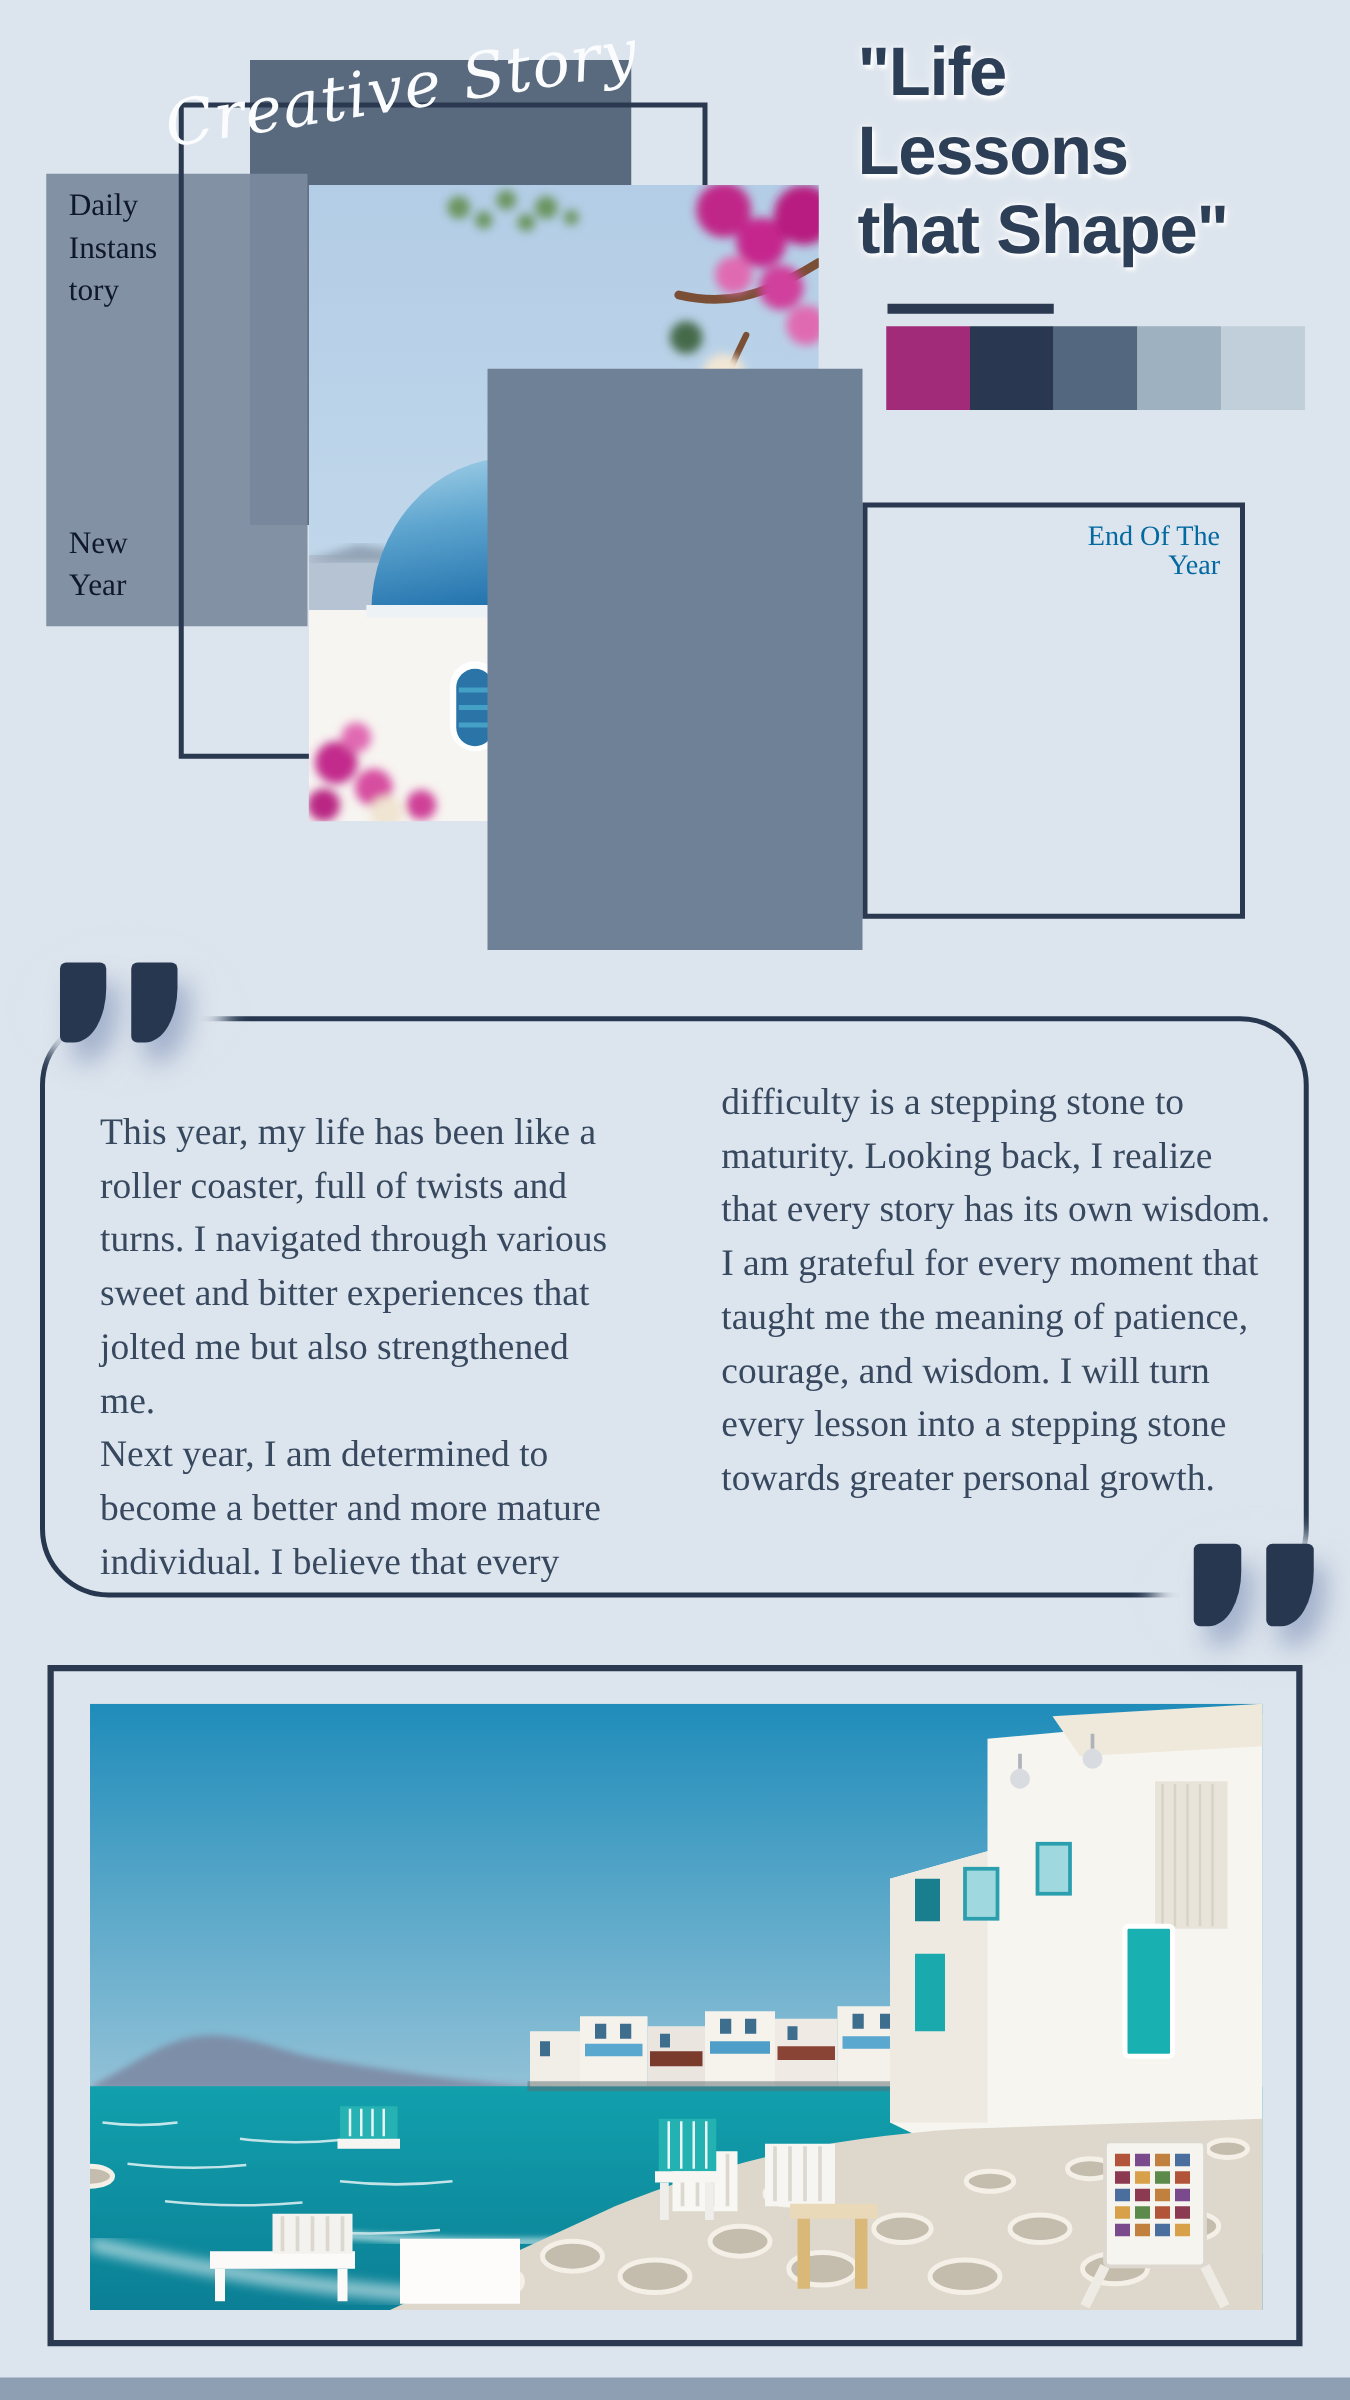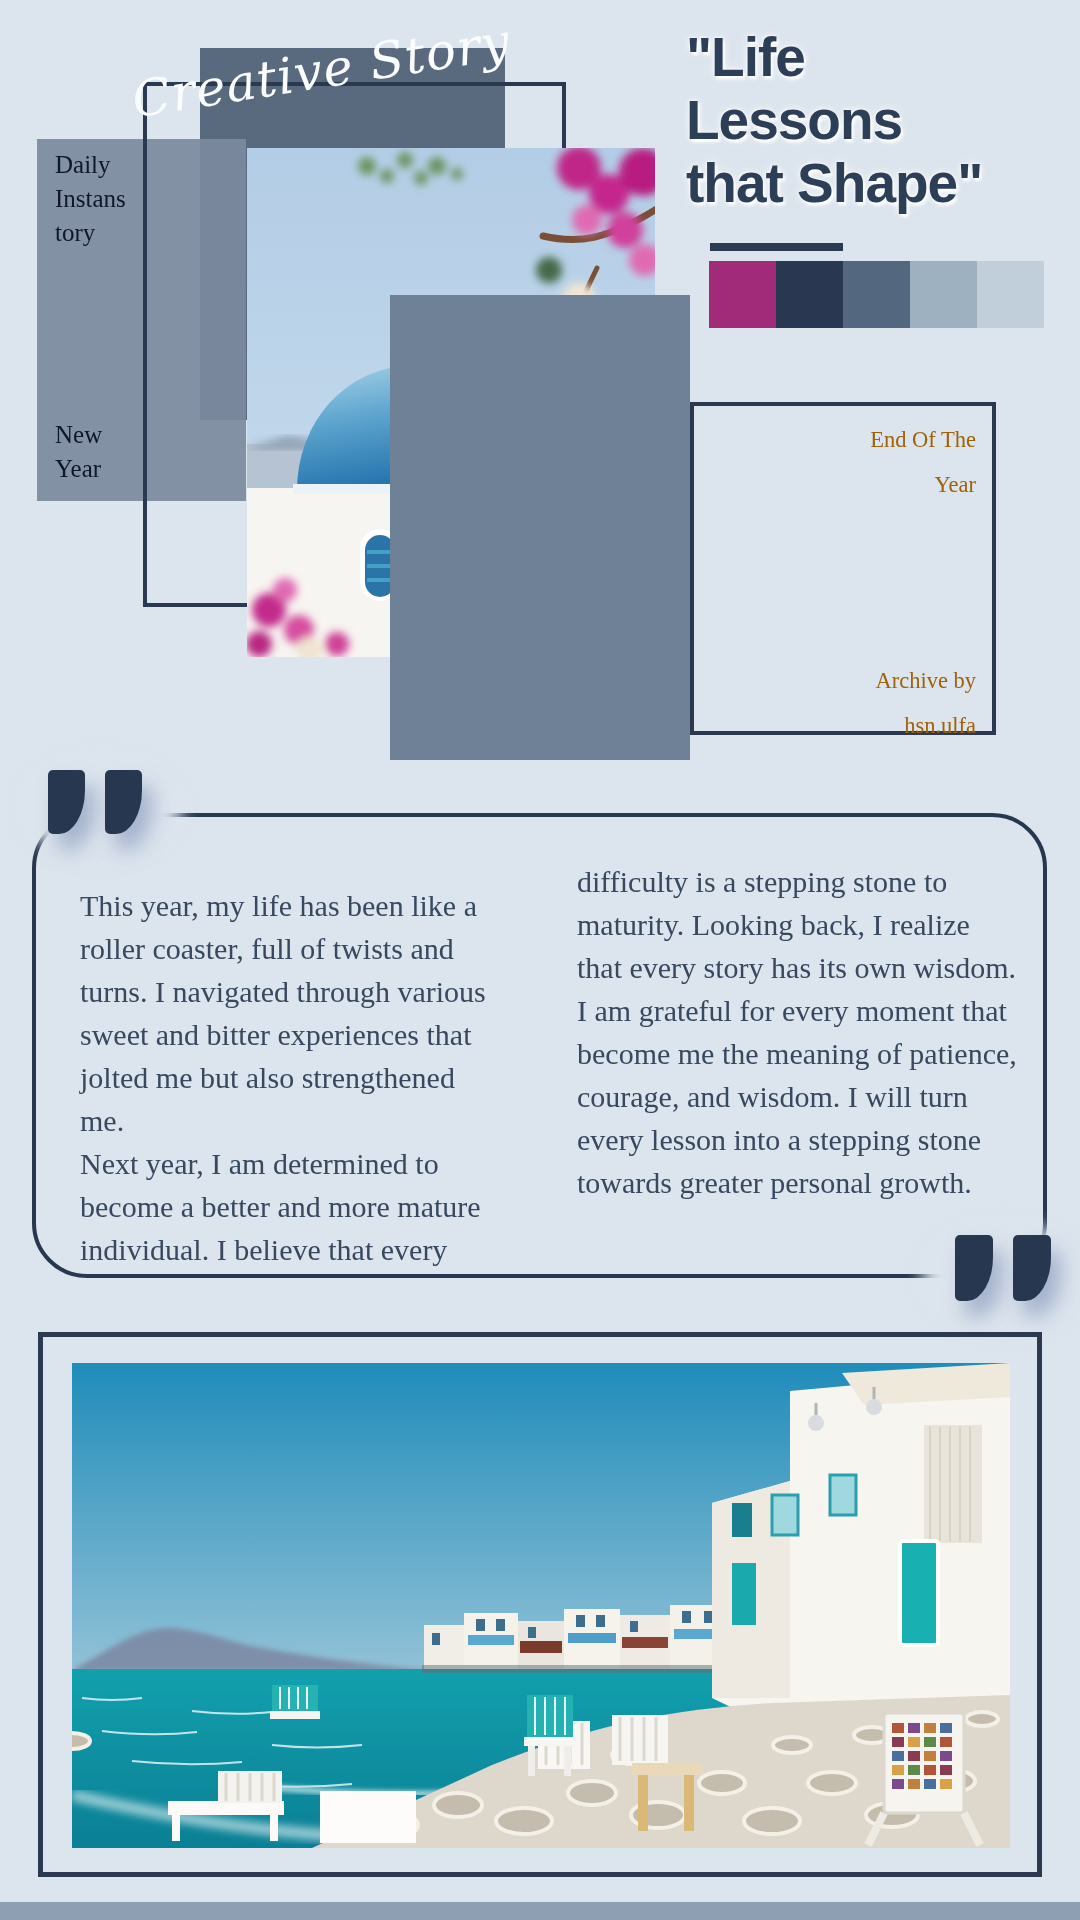--- a/index.html
+++ b/index.html
@@ -22,21 +22,21 @@
   .title{left:686px;top:26px;width:380px;font-family:"Liberation Sans",sans-serif;font-weight:700;
          font-size:55px;line-height:63px;color:#2d3e57;letter-spacing:-1px;
          text-shadow:2px 3px 3px rgba(255,255,255,0.95), -1px -1px 2px rgba(255,255,255,0.6),
                      0 0 10px rgba(255,255,255,0.8);}
   .title-underline{left:710px;top:243px;width:133px;height:8px;background:#2b3a50;}
   .palette{left:709px;top:261px;width:336px;height:67px;display:flex;}
   .swatch{width:67px;height:67px;}
   
   .box2{left:690px;top:402px;width:306px;height:333px;border:4px solid #2a3950;box-sizing:border-box;}
   .made-panel{left:390px;top:295px;width:300px;height:465px;background:#6f8196;}
-  .navy-serif{font-size:22.5px;line-height:45px;color:#a16207;}
+  .navy-serif{font-size:22.5px;line-height:23px;color:#0369a1;}
   .end-label{left:700px;top:417px;width:276px;text-align:right;}
   .archive-label{left:700px;top:658px;width:276px;text-align:right;}
   .made-label{left:455px;top:655px;width:230px;font-size:22.5px;line-height:35px;color:#eef1f6;}
   
   .quote-box{left:32px;top:813px;width:1015px;height:465px;border:4px solid #26374f;
              border-radius:55px;box-sizing:border-box;}
   .glow{background:#dce4ed;filter:blur(9px);border-radius:50%;}
   .glow-tl{left:22px;top:756px;width:160px;height:104px;}
   .glow-br{left:922px;top:1222px;width:165px;height:112px;}
   .qmark{width:37px;height:64px;background:#26374f;
@@ -172,43 +172,41 @@
     <div class="swatch" style="background: rgb(41, 56, 80);"></div>
     <div class="swatch" style="background: rgb(83, 104, 126);"></div>
     <div class="swatch" style="background: rgb(157, 177, 192);"></div>
     <div class="swatch" style="background: rgb(193, 207, 218);"></div>
   </div>
 
   <div class="abs made-panel"></div>
   <div class="abs box2"></div>
   <div class="abs navy-serif end-label preline">End Of The
 Year</div>
-  <div class="abs navy-serif archive-label preline">Archive by
-hsn.ulfa</div>
 
   <div class="abs quote-box"></div>
   <div class="abs glow glow-tl"></div>
   <div class="abs glow glow-br"></div>
   <div class="abs qmark qm1"></div>
   <div class="abs qmark qm2"></div>
   <div class="abs qmark qm3"></div>
   <div class="abs qmark qm4"></div>
   <div class="abs qcol qleft preline">This year, my life has been like a
 roller coaster, full of twists and
 turns. I navigated through various
 sweet and bitter experiences that
 jolted me but also strengthened me.
 Next year, I am determined to
 become a better and more mature
 individual. I believe that every</div>
   <div class="abs qcol qright preline">difficulty is a stepping stone to
 maturity. Looking back, I realize
 that every story has its own wisdom.
 I am grateful for every moment that
-become me the meaning of patience,
+taught me the meaning of patience,
 courage, and wisdom. I will turn
 every lesson into a stepping stone
 towards greater personal growth.</div>
 
   <div class="abs frame"></div>
   <svg class="abs photo2" viewBox="0 0 938 485">
     <defs>
       <linearGradient id="sky2" x1="0" y1="0" x2="0" y2="1">
         <stop offset="0" stop-color="#1f8cba"></stop>
           <stop offset="0.62" stop-color="#8fc0d6"></stop>

